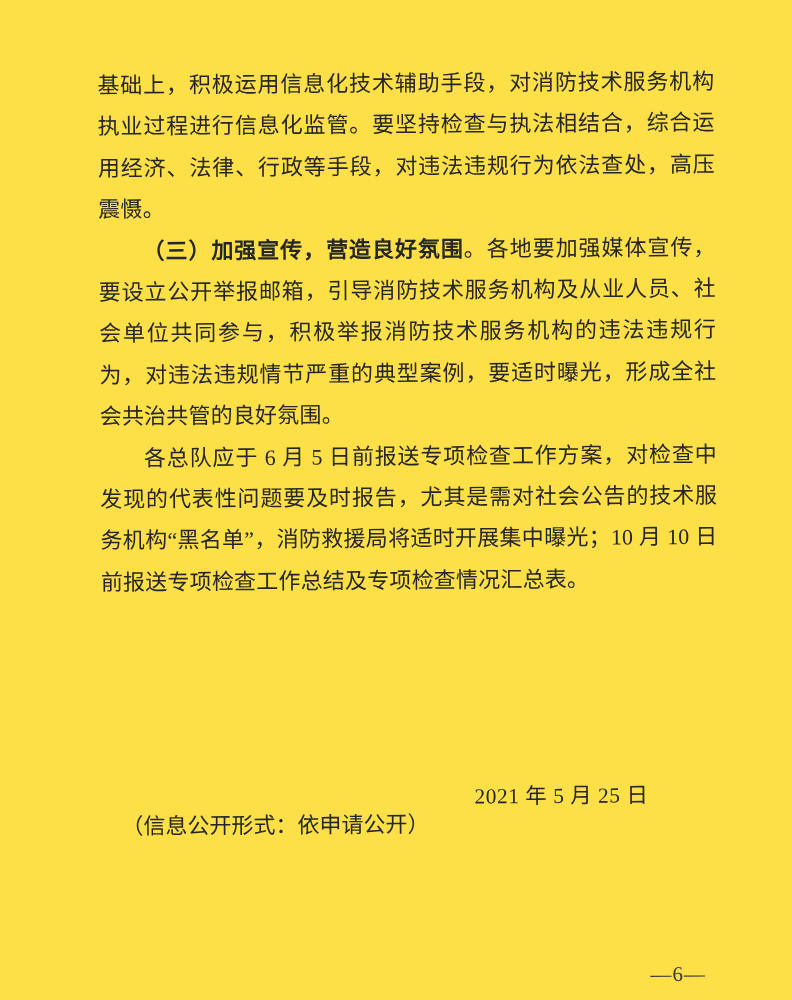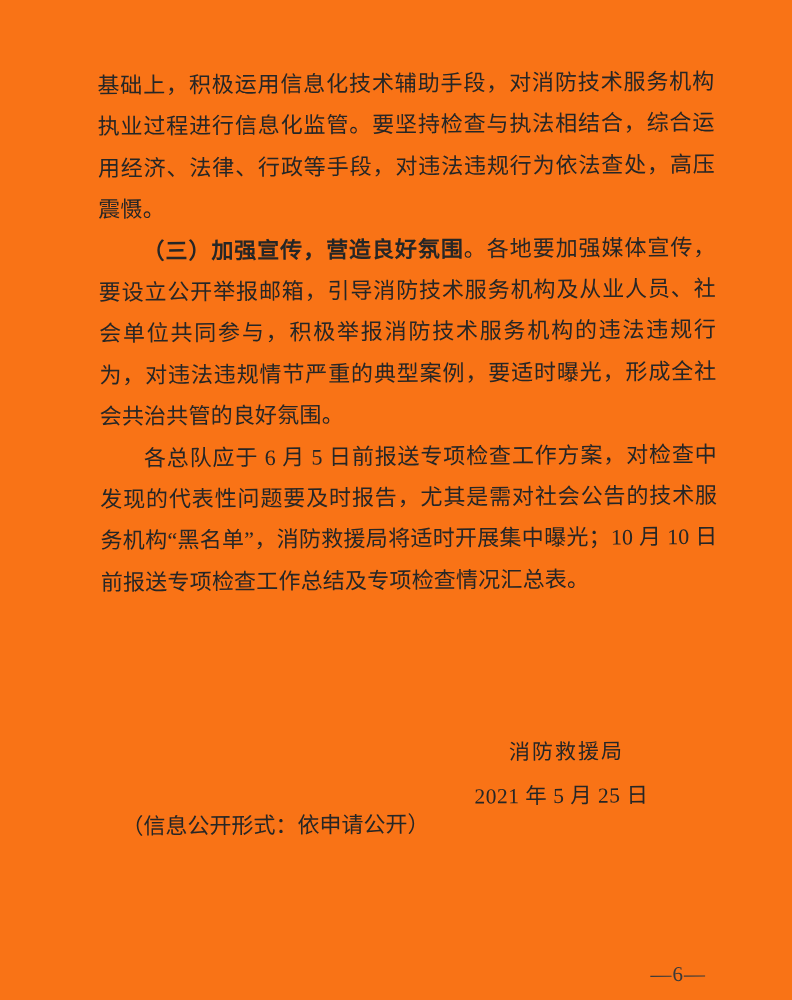--- a/index.html
+++ b/index.html
@@ -10,21 +10,21 @@
     height: 1000px;
     background: #ffffff;
     overflow: hidden;
     font-family: "Liberation Serif", "DejaVu Serif", serif;
   }
 
   .scan-page {
     position: relative;
     width: 792px;
     height: 1000px;
-    background: #f97316;
+    background: #fde047;
   }
 
   
   .scan-content {
     position: absolute;
     inset: 0;
     transform: rotate(-0.4deg);
     transform-origin: 400px 320px;
     color: #262626;
   }
@@ -92,21 +92,20 @@
   <div class="scan-content">
 
     <div class="body-text">
       <p>基础上，积极运用信息化技术辅助手段，对消防技术服务机构执业过程进行信息化监管。要坚持检查与执法相结合，综合运用经济、法律、行政等手段，对违法违规行为依法查处，高压震慑。</p>
 
       <p class="indent"><span class="para-lead">（三）加强宣传，营造良好氛围</span><span>。各地要加强媒体宣传，要设立公开举报邮箱，引导消防技术服务机构及从业人员、社会单位共同参与，积极举报消防技术服务机构的违法违规行为，对违法违规情节严重的典型案例，要适时曝光，形成全社会共治共管的良好氛围。</span></p>
 
       <p class="indent">各总队应于 6 月 5 日前报送专项检查工作方案，对检查中发现的代表性问题要及时报告，尤其是需对社会公告的技术服务机构“黑名单”，消防救援局将适时开展集中曝光；10 月 10 日前报送专项检查工作总结及专项检查情况汇总表。</p>
     </div>
 
-    <div class="sign-org">消防救援局</div>
 
     <div class="sign-date">2021 年 5 月 25 日</div>
 
     <div class="disclosure-note">（信息公开形式：依申请公开）</div>
 
     <div class="page-number">—6—</div>
 
   </div>
 </div>
 

